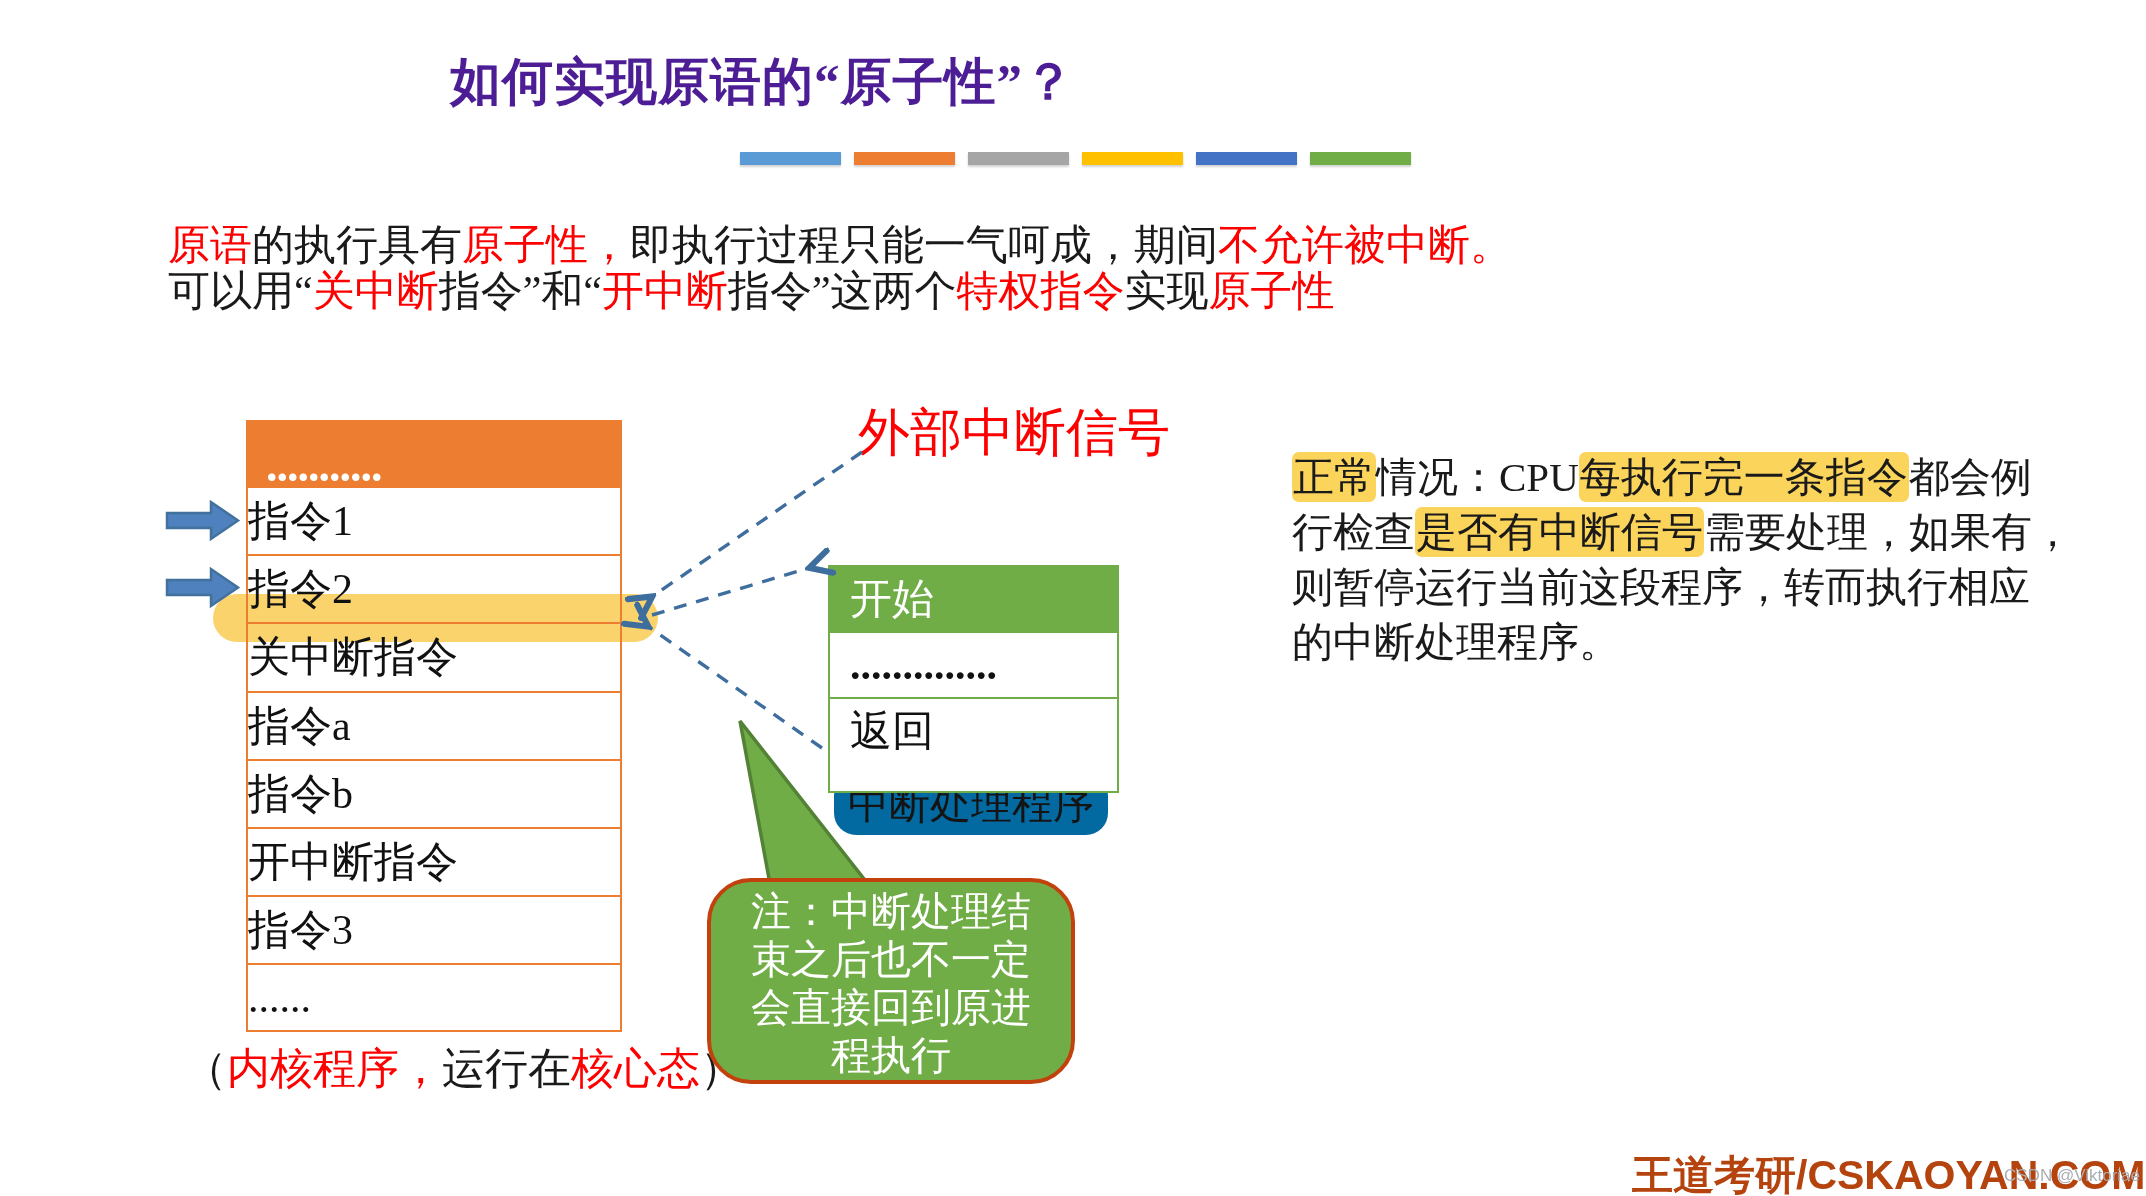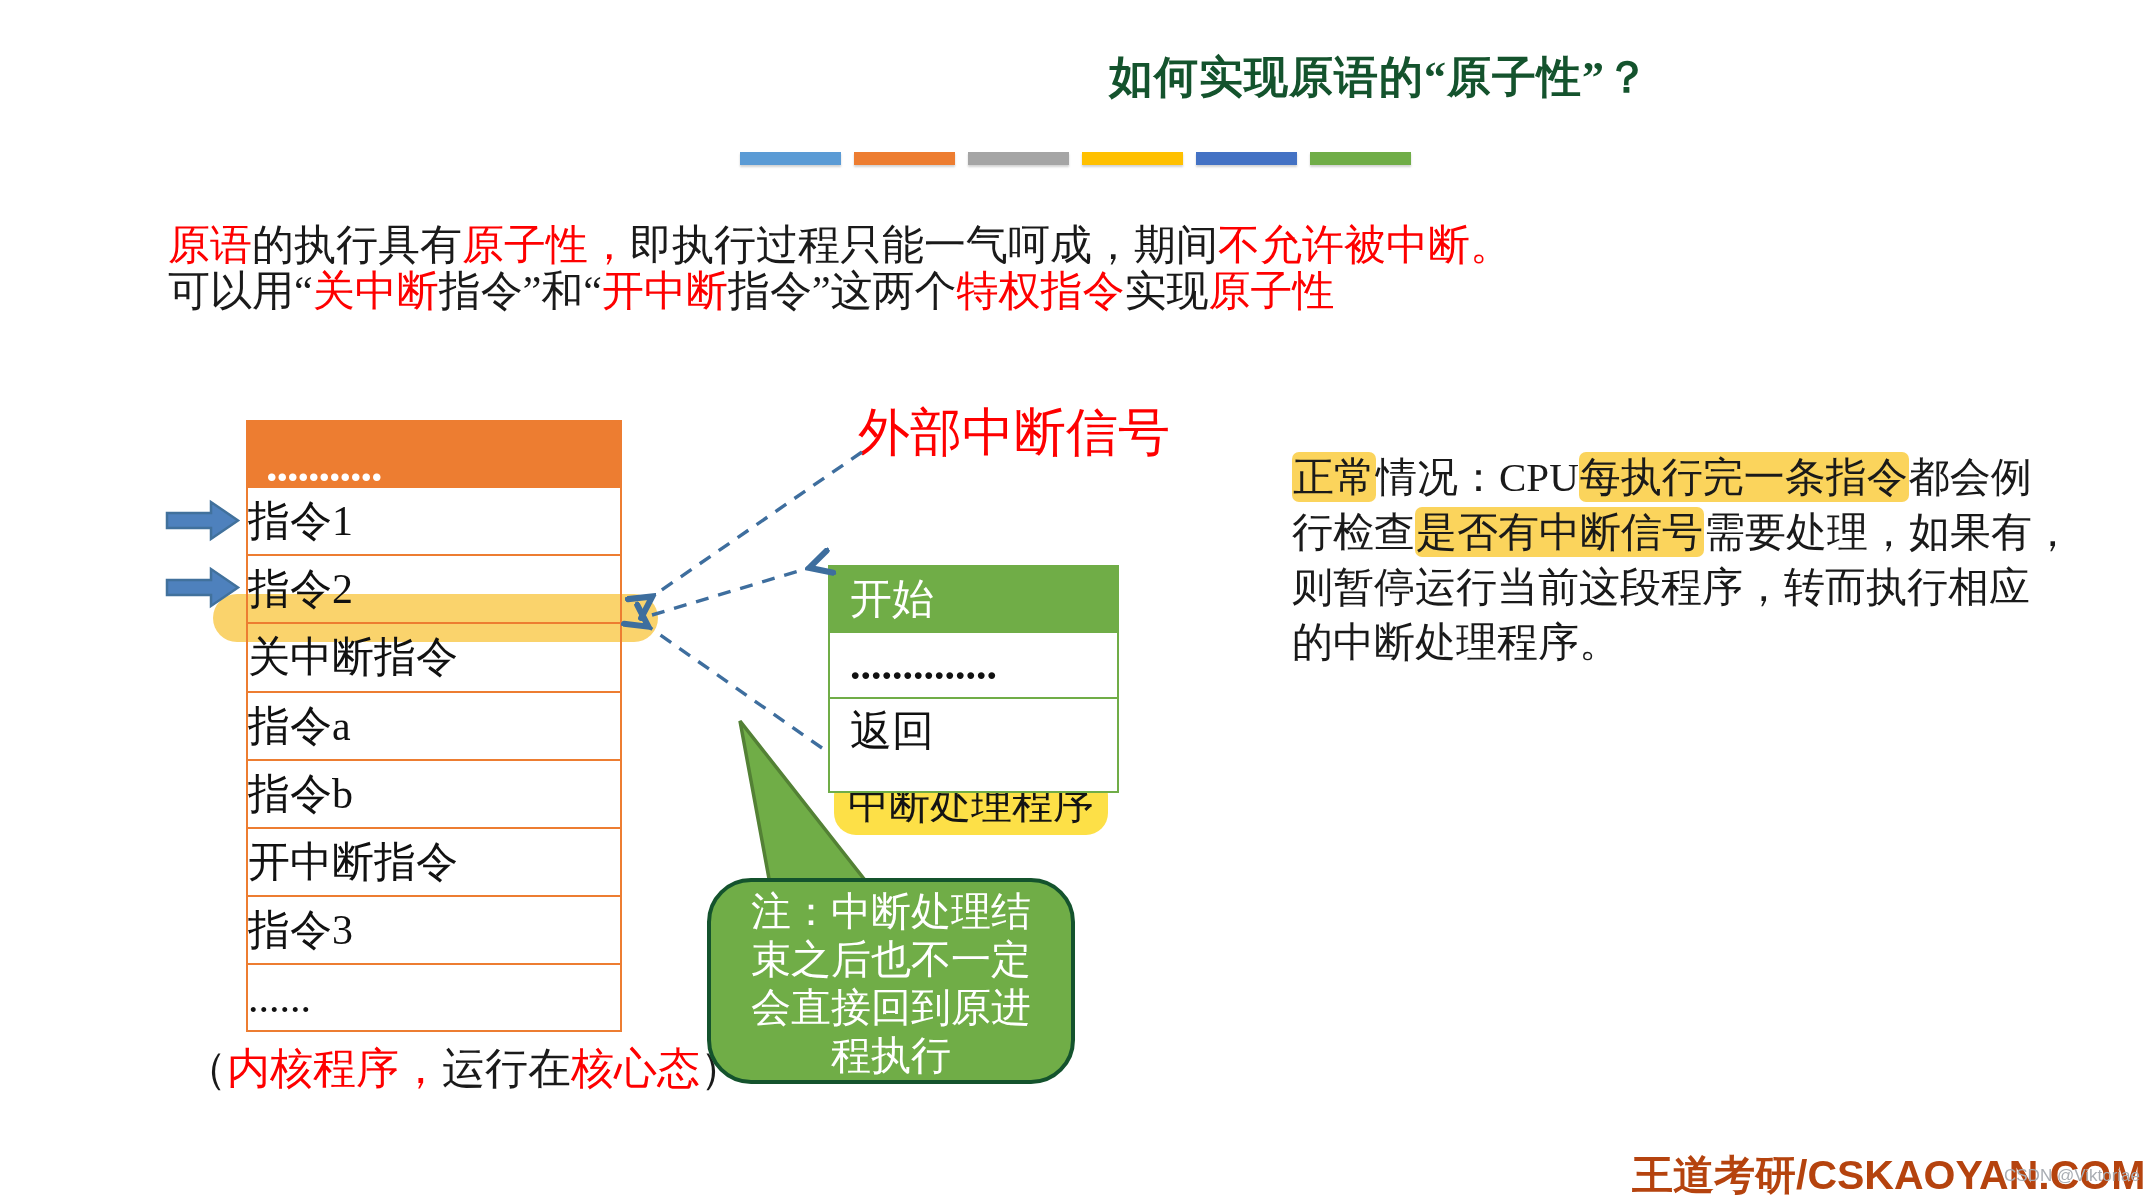--- a/index.html
+++ b/index.html
@@ -2,22 +2,22 @@
 <html><head>
 <meta charset="utf-8">
 <style>
   html,body{margin:0;padding:0;background:#ffffff;}
   .stage{
     position:relative;width:2146px;height:1196px;background:#ffffff;overflow:hidden;
     font-family:"Liberation Serif","DejaVu Serif",serif;color:#111;
   }
   
   .page-title{
-    position:absolute;left:450px;top:48px;width:1200px;text-align:right;
-    font-size:44px;font-weight:bold;color:#14532d;letter-spacing:1px;
+    position:absolute;left:450px;top:48px;width:1200px;text-align:left;
+    font-size:51px;font-weight:bold;color:#4c1d95;letter-spacing:1px;
   }
   .divider-bars{position:absolute;left:740px;top:152px;display:flex;gap:13px;}
   .divider-bars span{width:101px;height:13px;display:block;box-shadow:0 2px 2px rgba(0,0,0,.18);}
   
   .intro{position:absolute;left:168px;top:222px;font-size:42px;line-height:46px;white-space:nowrap;}
   
   .seg.k{color:#1a1a1a;text-align:right;}
   .seg.r{color:#FE0000;}
   .seg.hl{color:#1a1a1a;background:#FBD45C;border-radius:7px;padding:2px 1px;}
   
@@ -52,27 +52,27 @@
   .handler-header{
     height:64px;background:#70AD47;color:#ffffff;display:flex;align-items:center;
     padding-left:20px;font-size:42px;
   }
   .handler-row{
     height:66px;box-sizing:border-box;border-top:2px solid #70AD47;display:flex;
     align-items:center;padding-left:20px;font-size:42px;font-weight:bold;
   }
   .handler-row.plain{font-weight:normal;}
   .handler-label{
-    position:absolute;left:834px;top:774px;background:#fde047;border-radius:22px;
+    position:absolute;left:834px;top:774px;background:#0369a1;border-radius:22px;
     padding:3px 14px;font-size:41px;color:#141414;z-index:2;white-space:nowrap;
   }
   
   .note-bubble{
     position:absolute;left:707px;top:878px;width:368px;height:206px;background:#70AD47;
-    border:4px solid #14532d;border-radius:44px;box-sizing:border-box;z-index:5;
+    border:4px solid #c2410c;border-radius:44px;box-sizing:border-box;z-index:5;
     color:#ffffff;text-align:center;font-size:40px;line-height:48px;padding-top:6px;
   }
   
   .cpu-note{position:absolute;left:1292px;top:450px;font-size:41px;line-height:55px;white-space:nowrap;}
   
   .brand-footer{
     position:absolute;left:1632px;top:1148px;font-size:41px;font-weight:bold;color:#B5430E;
     font-family:"Liberation Sans","DejaVu Sans",sans-serif;white-space:nowrap;
   }
   .watermark{

